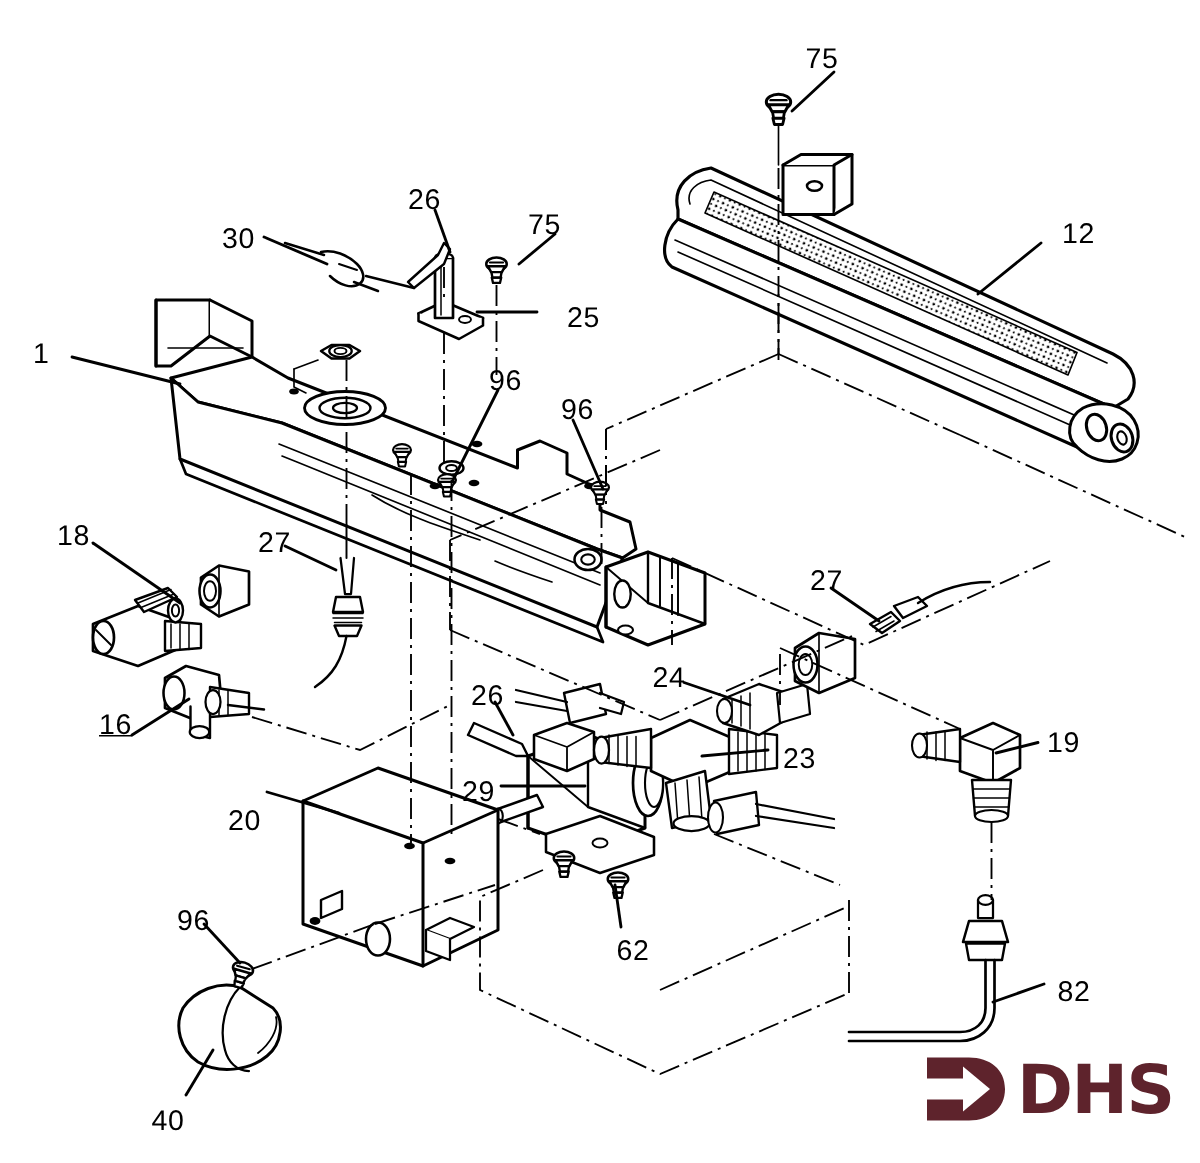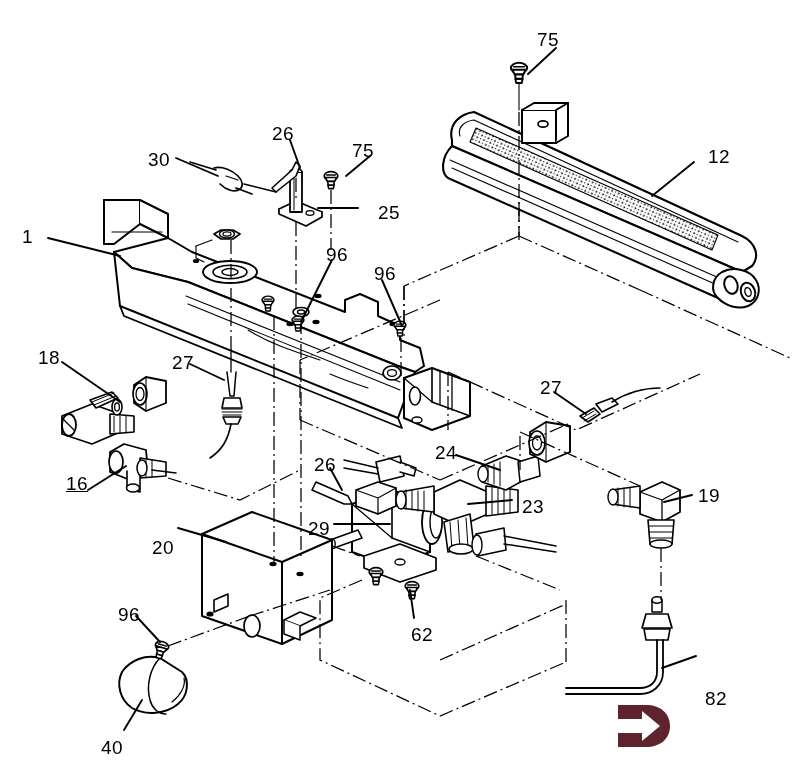--- a/index.html
+++ b/index.html
@@ -470,24 +470,25 @@
     <span class="callout" style="left: 540px; top: 378px;">27</span>
     <span class="callout" style="left: 435px; top: 443px;">24</span>
     <span class="callout" style="left: 314px; top: 455px;">26</span>
     <span class="callout" style="left: 66px; top: 474px; text-decoration: underline;">16</span>
     <span class="callout" style="left: 522px; top: 497px;">23</span>
     <span class="callout" style="left: 698px; top: 486px;">19</span>
     <span class="callout" style="left: 308px; top: 519px;">29</span>
     <span class="callout" style="left: 152px; top: 538px;">20</span>
     <span class="callout" style="left: 118px; top: 605px;">96</span>
     <span class="callout" style="left: 411px; top: 625px; text-align: center;">62</span>
-    <span class="callout" style="left: 705px; top: 652px; margin-top: 37px;">82</span>
+    <span class="callout" style="left: 705px; top: 652px;">82</span>
     <span class="callout" style="left: 101px; top: 738px;">40</span>
   </div>
 
   <div id="logo-wrap">
     <svg width="62" height="46" viewBox="0 0 62 46">
       <path d="M 6 2 L 34 2 C 48 2, 58 10, 58 23 C 58 36, 48 44, 34 44 L 6 44 L 6 30 L 32 30 C 36 30, 38 27, 38 23 C 38 19, 36 16, 32 16 L 6 16 Z" fill="#5e232c"></path>
       <path d="M 30 8 L 30 38 L 48 23 Z" fill="#ffffff"></path>
     </svg>
+    <span id="logo-text" style="color: rgb(94, 35, 44);">DHS</span>
   </div>
 
 </div>
 
 </body></html>

